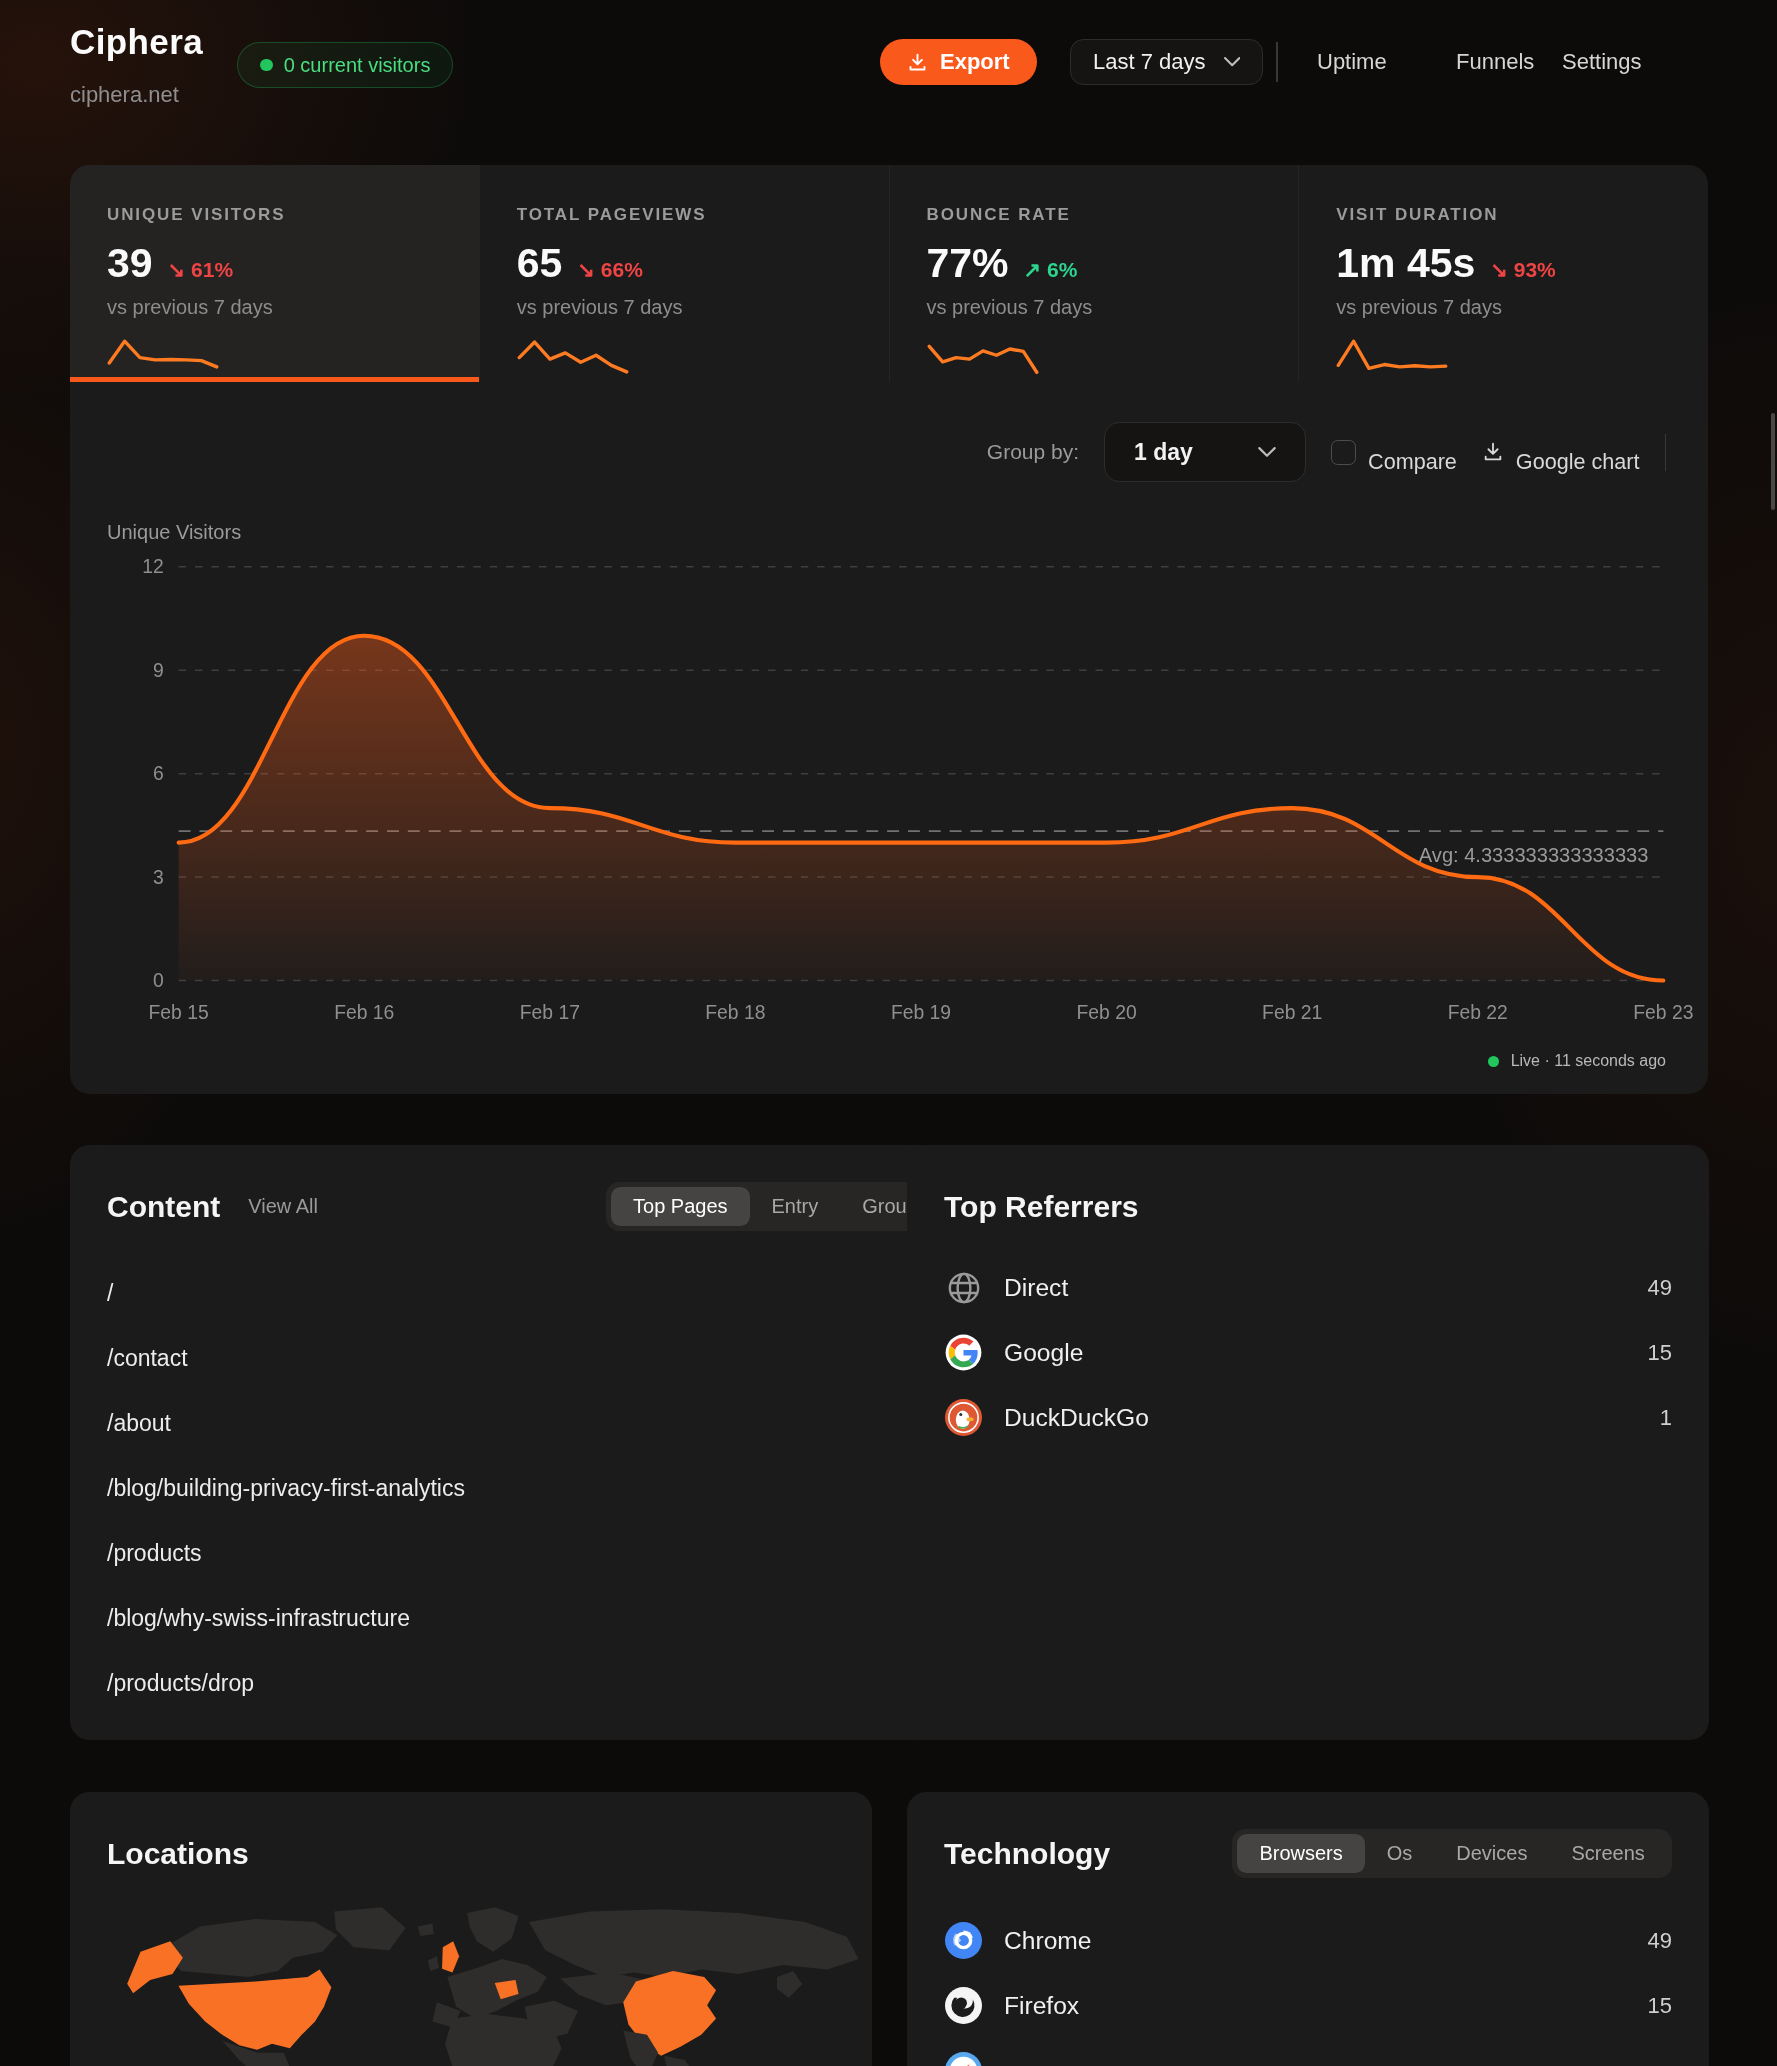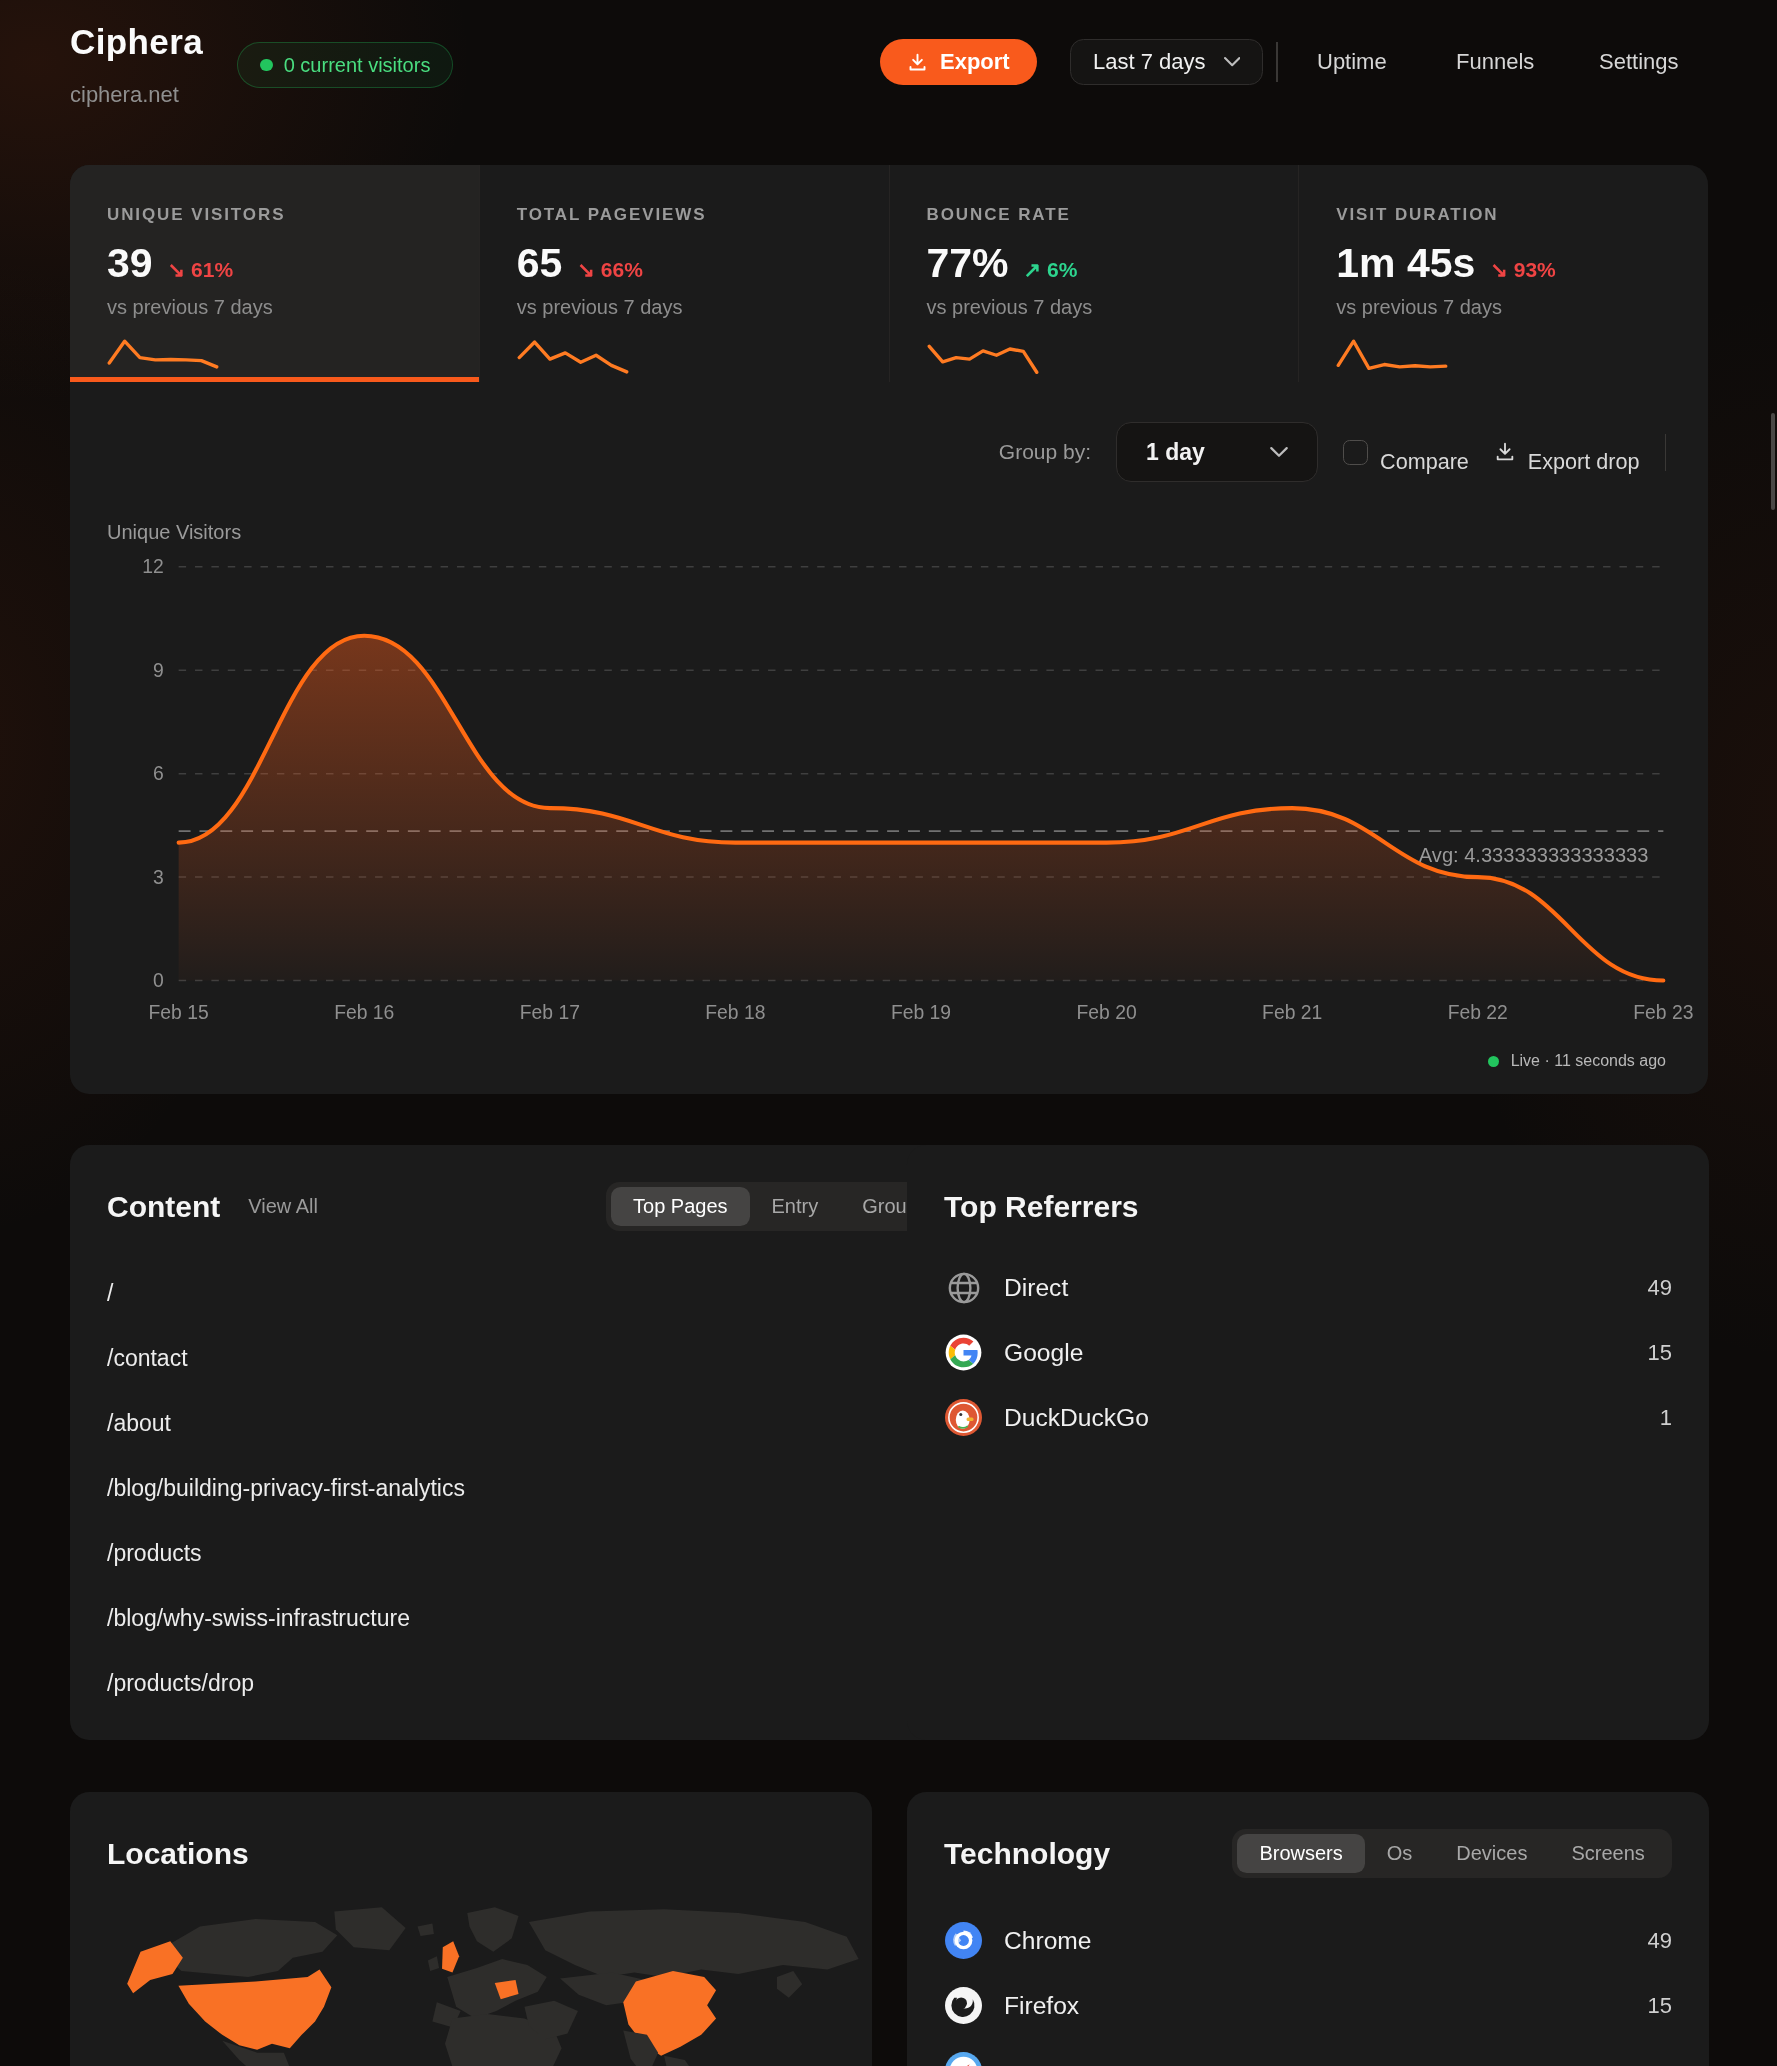--- a/index.html
+++ b/index.html
@@ -21,21 +21,21 @@
   .badge { position:absolute; left:237px; top:42px; height:46px; display:flex; align-items:center; gap:11px;
            padding:0 22px; border-radius:25px; background:rgba(34,197,94,0.07); border:1.1px solid rgba(34,197,94,0.30); }
   .badge .dot { width:12.7px; height:12.7px; border-radius:50%; background:#22c55e; }
   .badge span.txt { font-size:20px; color:#4ade80; }
   .export-btn { position:absolute; left:880px; top:39px; height:46px; display:flex; align-items:center; gap:12px;
            padding:0 27px; border-radius:23px; background:#f95a1c; color:#fff; font-size:22px; font-weight:600; cursor:pointer; }
   .range-btn { position:absolute; left:1070px; top:39px; height:46px; display:flex; align-items:center; gap:18px;
            padding:0 22px; border-radius:13.4px; background:#151413; border:1.1px solid #2f2d2c; font-size:22px; color:#f0f0f0; cursor:pointer; }
   .hdr-divider { position:absolute; left:1276px; top:42px; width:1.5px; height:40px; background:#3a3836; }
   .nav-link { position:absolute; top:49px; font-size:22px; color:#d6d6d6; cursor:pointer; }
-  #nav-uptime { left:1317px; } #nav-funnels { left:1456px; } #nav-settings { left:1599px; }
+  #nav-uptime { left:1317px; } #nav-funnels { left:1456px; } #nav-settings { left:1562px; }
 
   
   #main-panel { left:70px; top:165px; width:1638px; height:929px; }
   .stats-row { display:flex; height:217px; border-radius:19.4px 19.4px 0 0; overflow:hidden; }
   .stat-card { flex:1; position:relative; padding:40px 0 0 37px; }
   .stat-card + .stat-card { border-left:1.1px solid #262423; }
   .stat-card.active { background:#242322; }
   .stat-card.active::after { content:""; position:absolute; left:0; right:0; bottom:0; height:5.2px; background:#f95a1c; }
   .stat-label { font-size:17px; font-weight:700; letter-spacing:1.9px; color:#9b9b9b; }
   .stat-valrow { display:flex; align-items:baseline; margin-top:15px; }
@@ -180,21 +180,21 @@
           </svg>
       </div>
       <div class="ctrl-group">
         <span class="checkbox"></span>
         <span class="ctrl-label">Compare</span>
       </div>
       <div class="ctrl-group">
         <svg width="22" height="22" viewBox="0 0 24 24">
             <path d="M12 3v10M7 9l5 5 5-5M4 17v3h16v-3" fill="none" stroke="#d9d9d9" stroke-width="2" stroke-linecap="round" stroke-linejoin="round"></path>
           </svg>
-        <span class="ctrl-label">Export drop</span>
+        <span class="ctrl-label">Google chart</span>
       </div>
       <span class="v-divider-sm"></span>
     </div>
 
     <div class="axis-title">Unique Visitors</div>
 
     <svg id="main-chart" width="1638" height="521" viewBox="0 0 2201 700">
       <defs>
         <linearGradient id="areaGrad" gradientUnits="userSpaceOnUse" x1="0" y1="130" x2="0" y2="600">
           <stop offset="0" stop-color="#f95e1c" stop-opacity="0.42"></stop>

